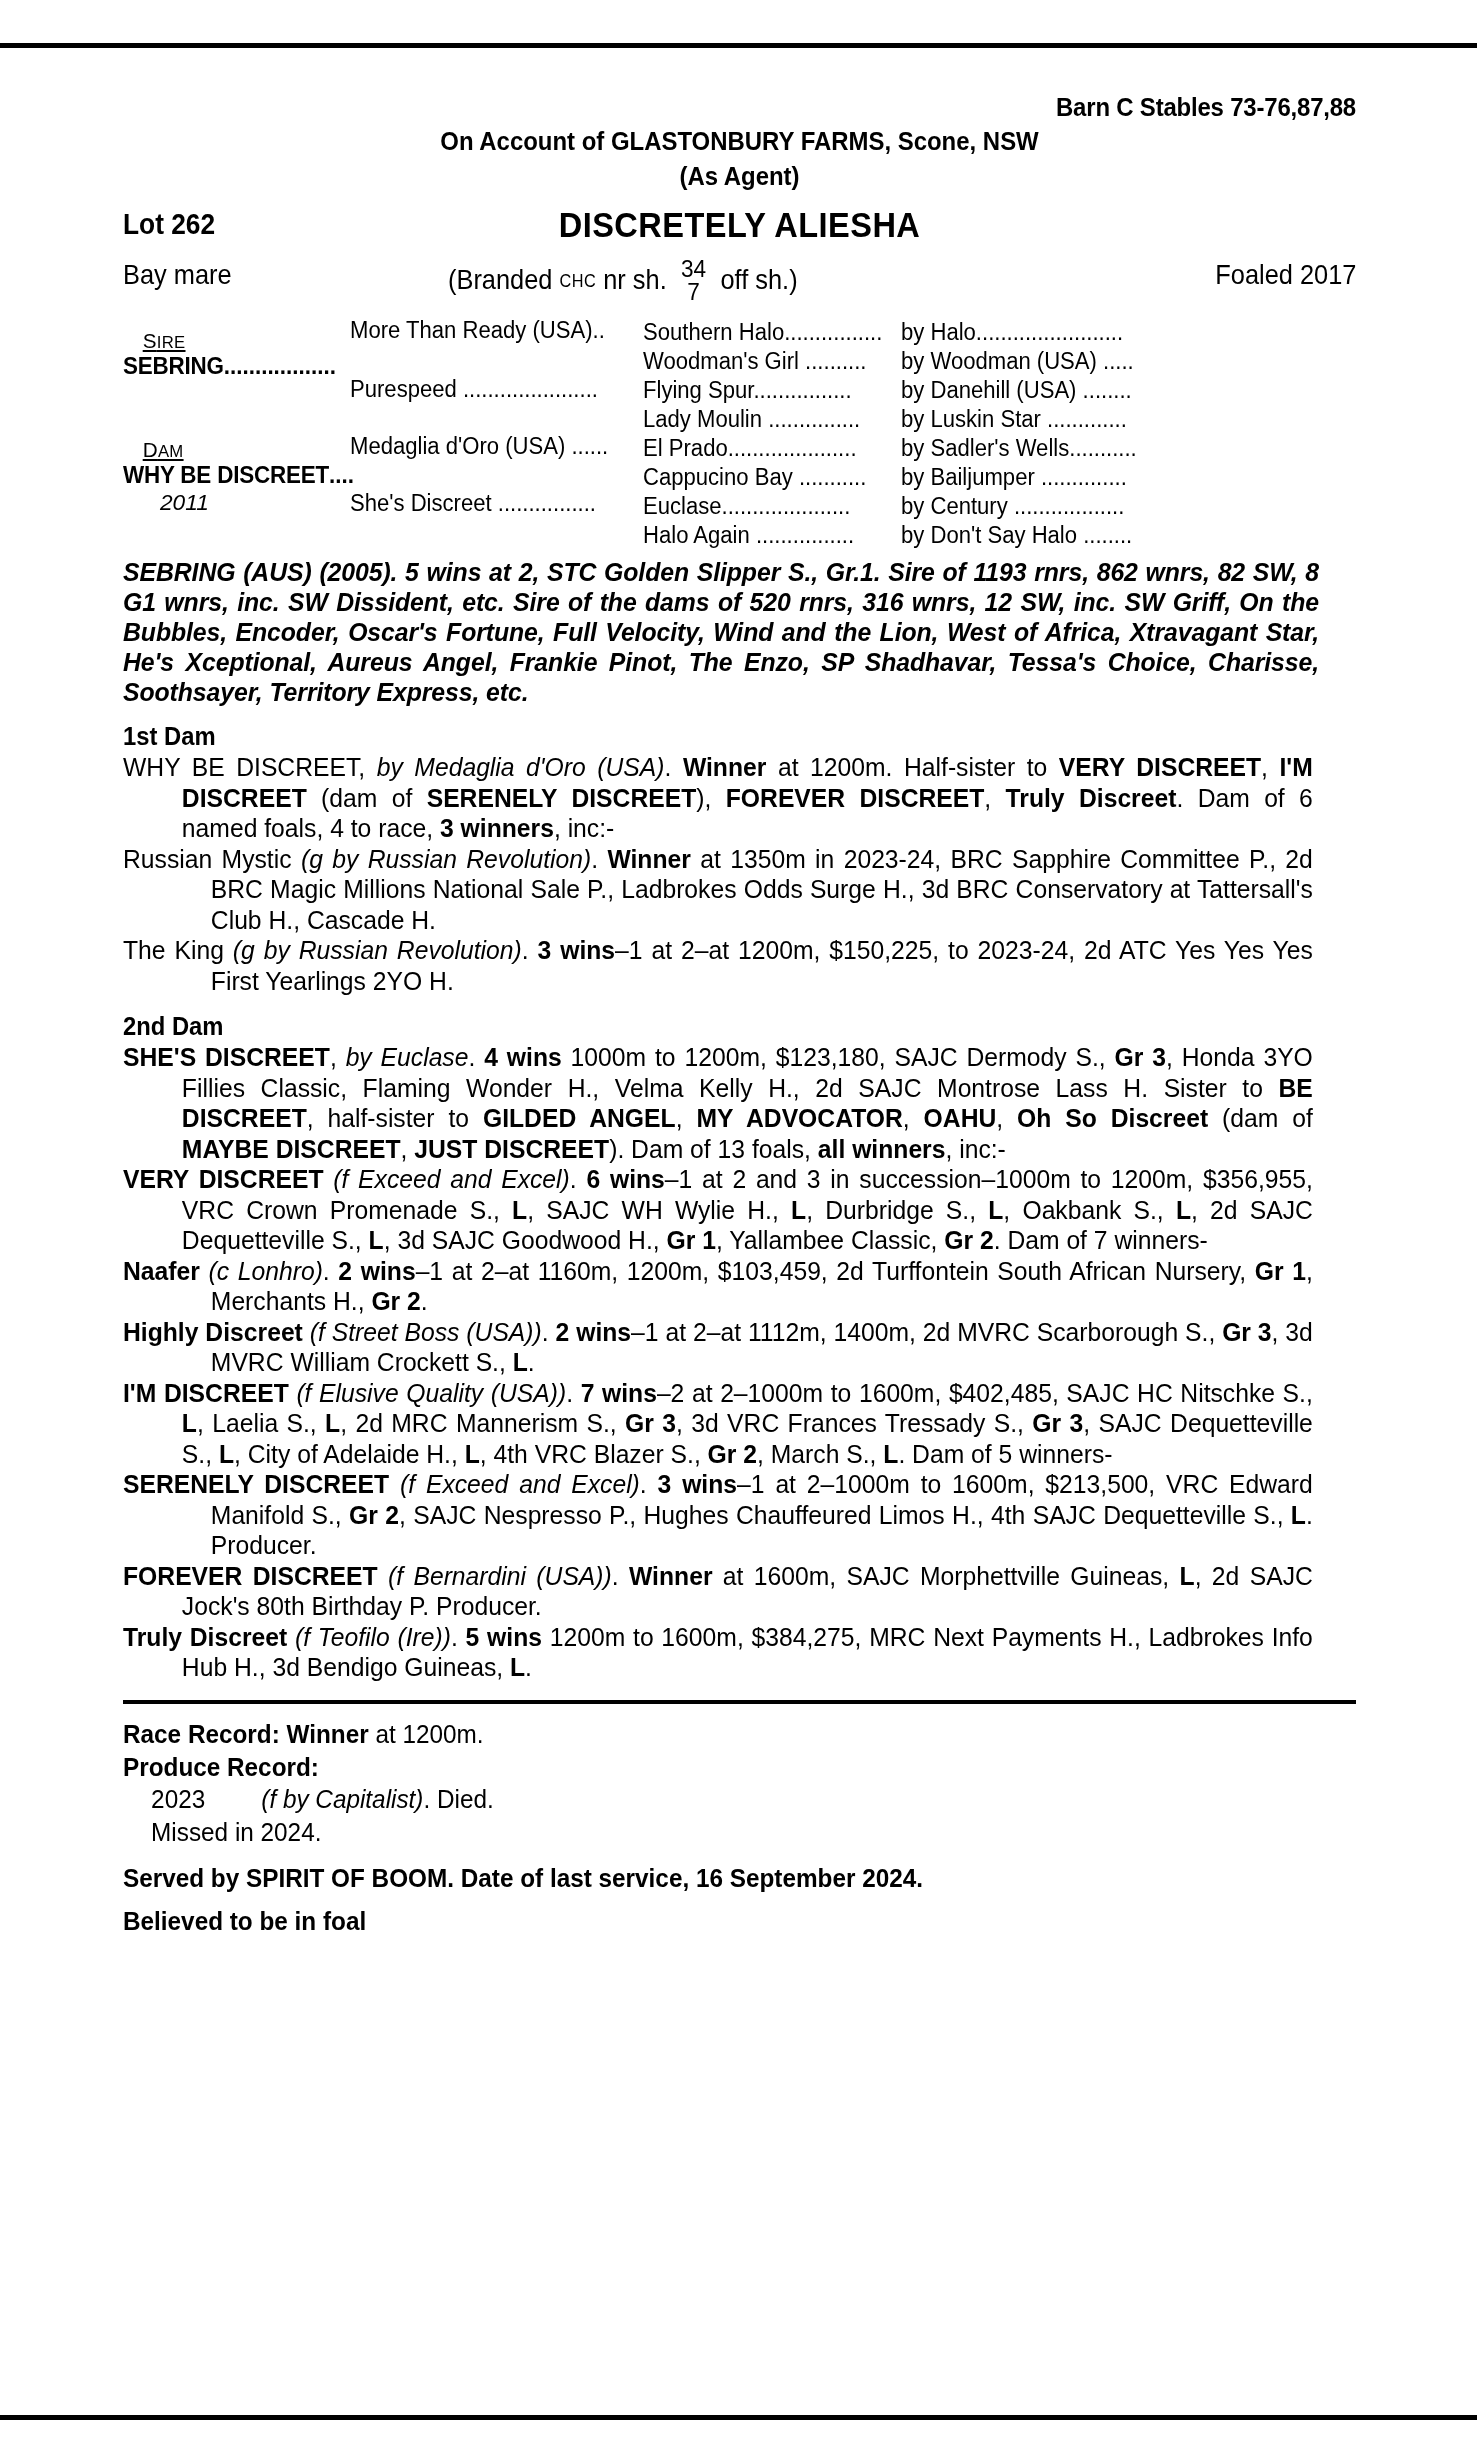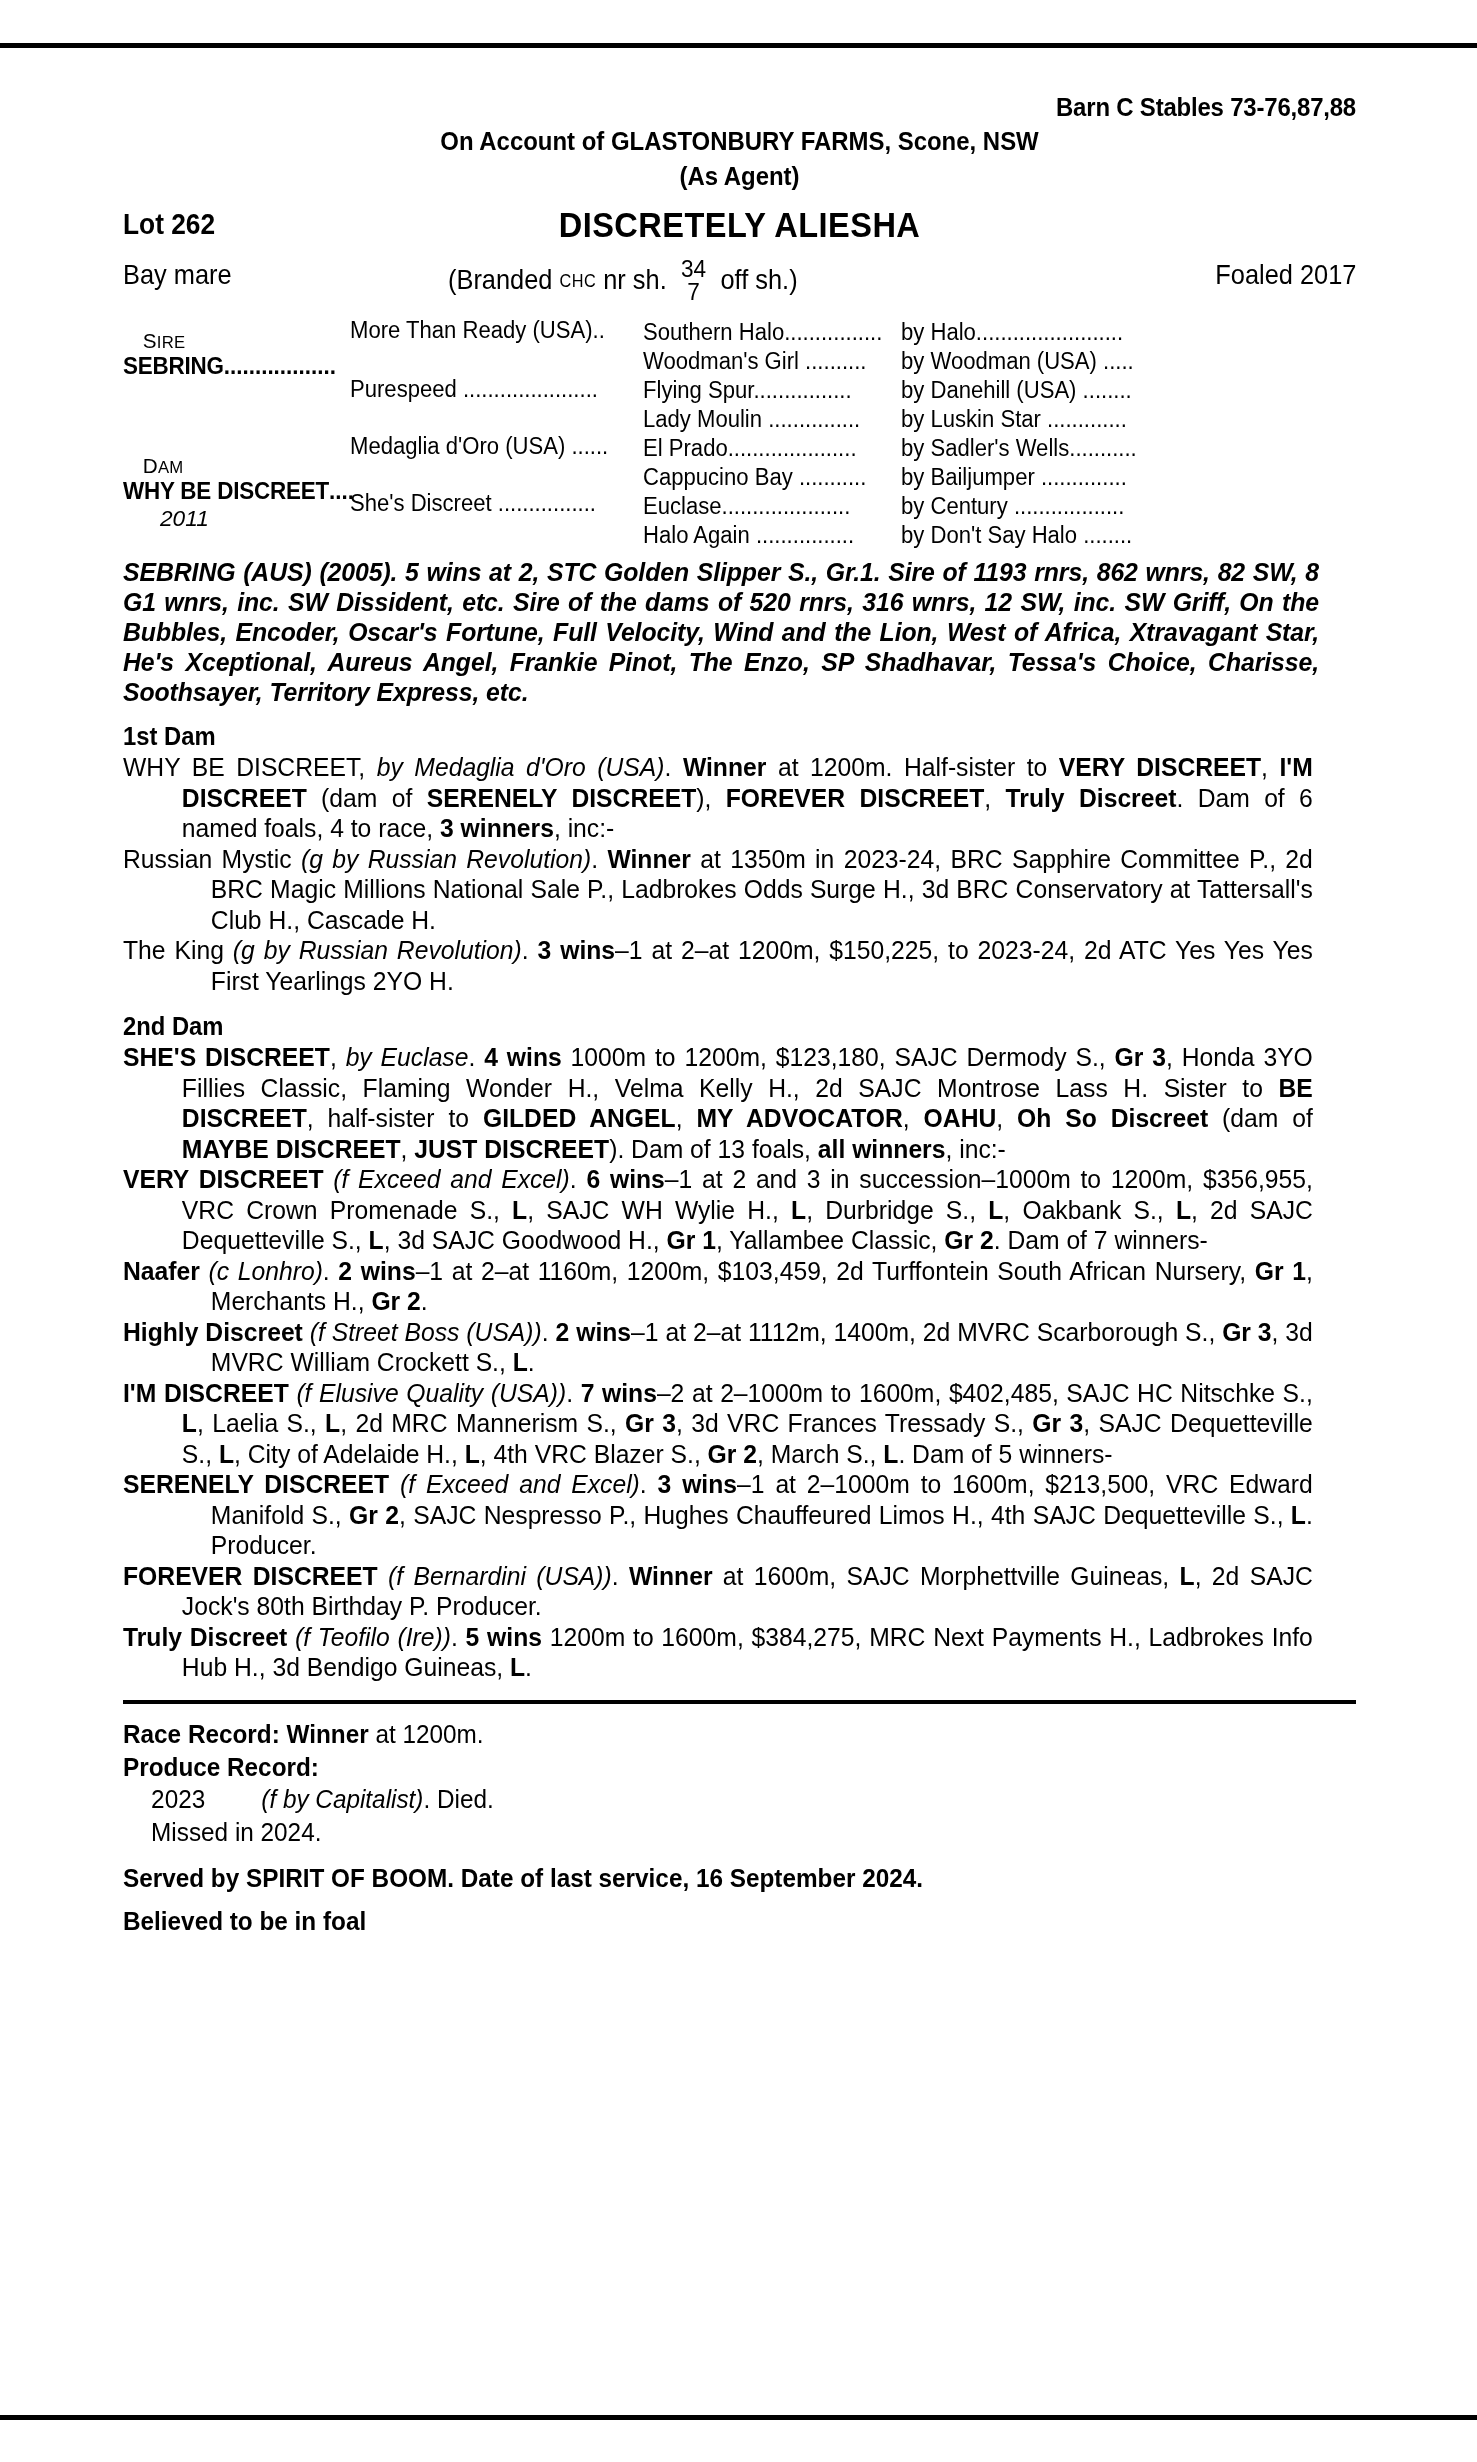--- a/index.html
+++ b/index.html
@@ -174,39 +174,40 @@
     font-size: 23.6px;
     white-space: nowrap;
     letter-spacing: -0.2px;
     transform: scaleX(0.95);
     transform-origin: left center;
   }
   .gen1-label {
     font-size: 20.7px;
     padding-left: 19.7px;
     letter-spacing: 0.3px;
+    text-decoration: underline;
   }
   .gen1-label .sc { font-size: 16.7px; }
   .gen1-year {
     font-size: 22.7px;
     padding-left: 37px;
     font-style: italic;
   }
   .dots { letter-spacing: 0px; }
 
   .ped-line {
     white-space: nowrap;
     line-height: 29px;
     font-size: 23px;
     transform: scaleX(0.96);
     transform-origin: left center;
   }
 
   .sire-block { position:absolute; left:0; top:19.7px; }
-  .dam-block  { position:absolute; left:0; top:144px; }
+  .dam-block  { position:absolute; left:0; top:128px; }
 
   .p2-a { position: absolute; left:0; top: 5.9px; }
   .p2-b { position: absolute; left:0; top: 65px; }
   .p2-c { position: absolute; left:0; top: 122px; }
   .p2-d { position: absolute; left:0; top: 179px; }
 
   .p3 { line-height: 29px; margin-top: 8px; }
 
   
   .sire-note {

